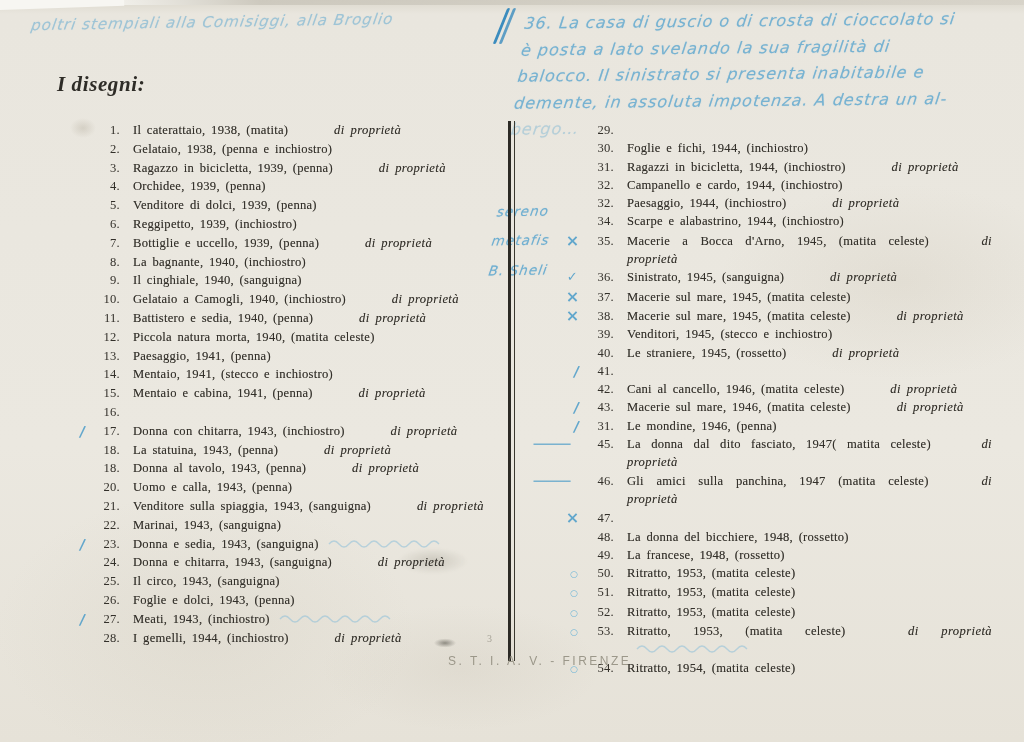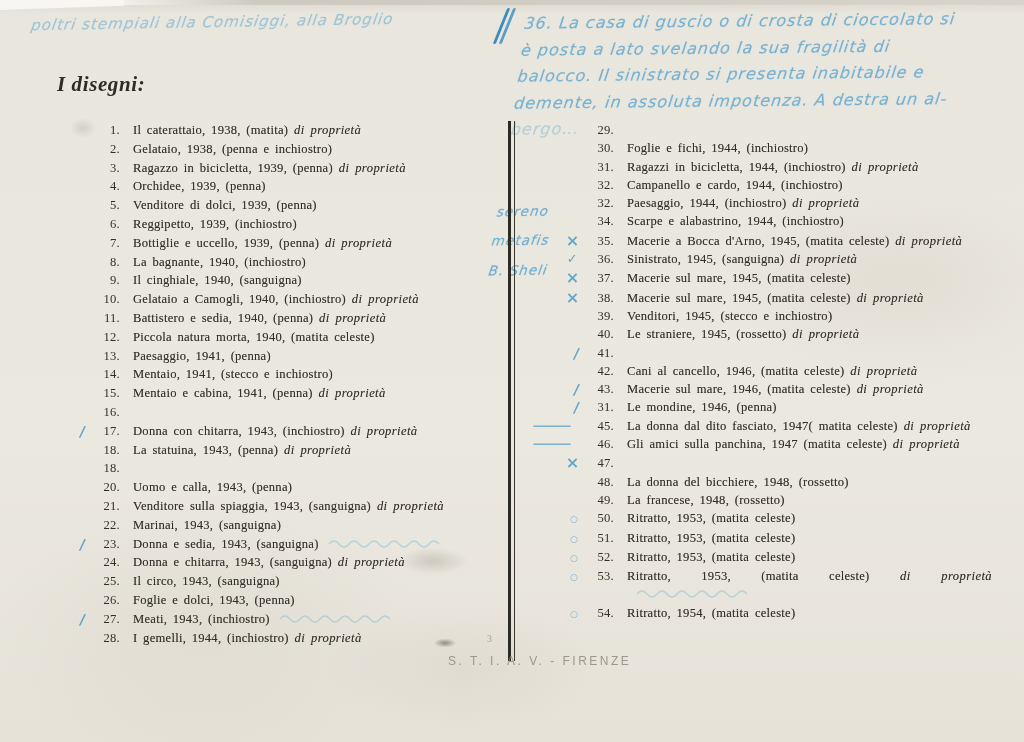--- a/index.html
+++ b/index.html
@@ -33,21 +33,21 @@
   .row{display:flex;align-items:baseline;}
   .mark{flex:0 0 22px;text-align:right;color:#4b9cc9;font-family:"DejaVu Sans",sans-serif;
         font-weight:bold;font-size:13px;opacity:.85;padding-right:2px;}
   .mark.slash{transform:rotate(8deg) scale(1.15);}
   .mark.cross{font-size:14px;transform:scale(1.15);}
   .mark.check{font-size:13px;}
   .mark.circle{font-size:9px;color:#59add6;}
   .mark.dash{transform:scaleX(3.2);transform-origin:100% 60%;opacity:.7;}
   .num{flex:0 0 34px;text-align:right;}
   .txt{flex:1;margin-left:13px;text-align:justify;text-shadow:0 0 .4px rgba(40,38,32,.4);}
-  .txt i{letter-spacing:.4px;}
+  .txt i{letter-spacing:.4px;margin-left:40px;}
   .squig svg{vertical-align:baseline;margin-left:8px;}
 
   
   .hand{position:absolute;font-family:"DejaVu Sans",sans-serif;font-style:italic;
         color:#5ba6cf;letter-spacing:1px;transform:skewX(-10deg) rotate(-1deg);
         text-shadow:0 0 1px rgba(100,170,205,.55);}
   .hw-top-left{left:32px;top:12px;font-size:15px;opacity:.52;width:480px;}
   .hw-top-right{left:518px;top:8px;width:502px;font-size:16px;line-height:26.5px;opacity:.8;transform:skewX(-8deg) rotate(-.6deg);}
   .hw-top-right .faint{opacity:.45;}
   .dbl-slash{position:absolute;left:497px;top:8px;width:16px;height:38px;}
@@ -184,20 +184,21 @@
       <span class="txt">Donna con chitarra, 1943, (inchiostro)<i> di proprietà</i></span>
     </div>
     <div class="row">
       <span class="mark"></span>
       <span class="num">18.</span>
       <span class="txt">La statuina, 1943, (penna)<i> di proprietà</i></span>
     </div>
     <div class="row">
       <span class="mark"></span>
       <span class="num">18.</span>
+      <span class="txt">Donna al tavolo, 1943, (penna)<i> di proprietà</i></span>
     </div>
     <div class="row">
       <span class="mark"></span>
       <span class="num">20.</span>
       <span class="txt">Uomo e calla, 1943, (penna)</span>
     </div>
     <div class="row">
       <span class="mark"></span>
       <span class="num">21.</span>
       <span class="txt">Venditore sulla spiaggia, 1943, (sanguigna)<i> di proprietà</i></span>

